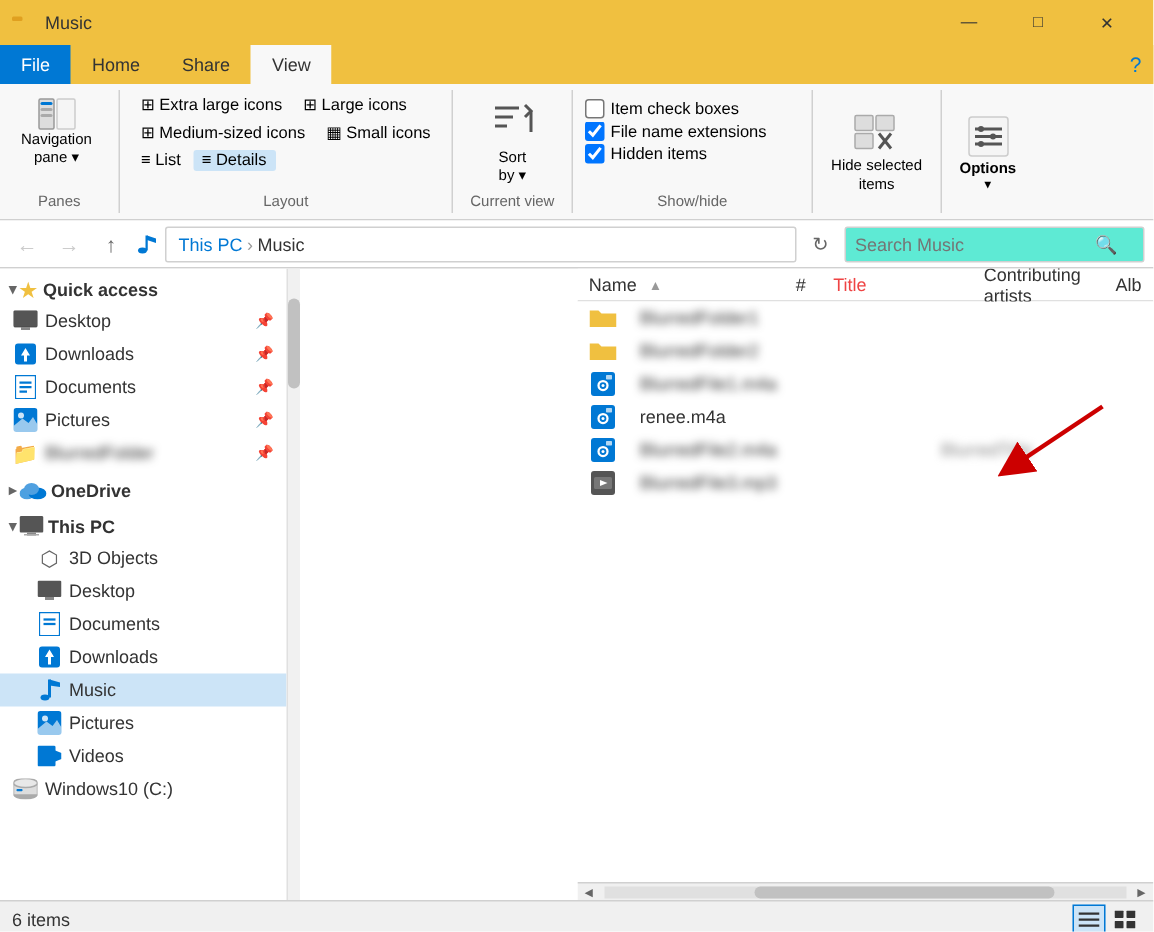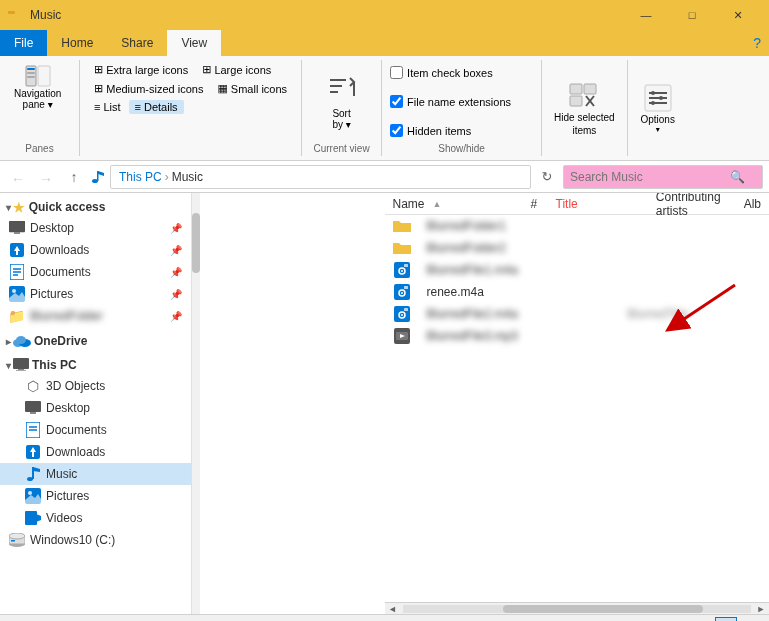--- a/index.html
+++ b/index.html
@@ -34,21 +34,21 @@
     .cb-row { display: flex; align-items: center; gap: 4px; font-size: 11px; cursor: pointer; }
     .cb-row input { cursor: pointer; }
 
     
     .address-bar { display: flex; align-items: center; height: 32px; background: #fff; border-bottom: 1px solid #d0d0d0; padding: 0 6px; gap: 4px; }
     .nav-btn { width: 24px; height: 24px; display: flex; align-items: center; justify-content: center; cursor: pointer; border-radius: 2px; color: #666; font-size: 14px; }
     .nav-btn.disabled { color: #ccc; cursor: default; }
     .address-path { flex: 1; display: flex; align-items: center; background: #fff; border: 1px solid #d0d0d0; height: 24px; padding: 0 8px; border-radius: 2px; }
     .address-path span { font-size: 12px; color: #333; }
     .address-path .sep { color: #999; margin: 0 3px; }
-    .search-box { display: flex; align-items: center; background: #f9a8d4; border: 1px solid #d0d0d0; height: 24px; width: 200px; padding: 0 6px; border-radius: 2px; }
+    .search-box { display: flex; align-items: center; background: #5eead4; border: 1px solid #d0d0d0; height: 24px; width: 200px; padding: 0 6px; border-radius: 2px; }
     .search-box input { border: none; outline: none; font-size: 12px; width: 160px; color: #666; background: transparent; }
     .search-icon { color: #666; font-size: 12px; }
 
     
     .main-area { display: flex; height: calc(621px - 30px - 26px - 88px - 32px - 24px); }
 
     
     .sidebar { width: 200px; background: #fff; border-right: 1px solid #e0e0e0; overflow-y: auto; overflow-x: hidden; padding: 4px 0; }
     .sidebar-section { margin-bottom: 4px; }
     .sidebar-item { display: flex; align-items: center; height: 22px; padding: 0 8px; cursor: pointer; font-size: 12px; color: #333; white-space: nowrap; }
@@ -181,20 +181,21 @@
           <div class="layout-btn">
             <span>≡</span>
             <span>List</span>
           </div>
           <div class="layout-btn active">
             <span>≡</span>
             <span>Details</span>
           </div>
         </div>
       </div>
+      <div class="ribbon-group-label">Layout</div>
     </div>
 
     <div class="ribbon-group" style="min-width:80px;align-items:center;">
       <div style="display:flex;flex-direction:column;align-items:center;justify-content:center;flex:1;">
         <div style="display:flex;flex-direction:column;align-items:center;cursor:pointer;padding:4px;border-radius:2px;">
           <div style="font-size:22px;color:#555;">
             <svg width="32" height="28" viewBox="0 0 32 28">
               <line x1="4" y1="6" x2="20" y2="6" stroke="#555" stroke-width="2"></line>
               <line x1="4" y1="12" x2="16" y2="12" stroke="#555" stroke-width="2"></line>
               <line x1="4" y1="18" x2="12" y2="18" stroke="#555" stroke-width="2"></line>
@@ -202,21 +203,21 @@
               <line x1="28" y1="8" x2="28" y2="22" stroke="#555" stroke-width="2"></line>
             </svg>
           </div>
           <div style="font-size:10px;text-align:center;">Sort<br>by ▾</div>
         </div>
       </div>
       <div class="ribbon-group-label">Current view</div>
     </div>
 
     <div class="ribbon-group" style="min-width:160px;">
-      <div class="ribbon-group-content" style="flex-direction:column;gap:16px;padding:4px 0;">
+      <div class="ribbon-group-content" style="flex-direction:column;gap:2px;padding:4px 0;">
         <label class="cb-row">
           <input type="checkbox" style="">
           <span>Item check boxes</span>
         </label>
         <label class="cb-row">
           <input type="checkbox" checked="" style="">
           <span>File name extensions</span>
         </label>
         <label class="cb-row">
           <input type="checkbox" checked="" style="">
@@ -238,21 +239,21 @@
               <line x1="26" y1="16" x2="18" y2="26" stroke="#555" stroke-width="2"></line>
             </svg>
           </div>
           <div style="font-size:10px;text-align:center;white-space:pre;line-height:1.3;">Hide selected
 items</div>
         </div>
       </div>
     </div>
 
     <div class="ribbon-group" style="min-width:60px;align-items:center;border-right:none;">
-      <div style="display:flex;flex-direction:column;align-items:center;justify-content:center;flex:1;">
+      <div style="display:flex;flex-direction:column;align-items:center;justify-content:center;flex:1;font-weight:bold;">
         <div style="display:flex;flex-direction:column;align-items:center;cursor:pointer;padding:4px;border-radius:2px;">
           <div style="width:36px;height:32px;display:flex;align-items:center;justify-content:center;">
             <svg width="30" height="30" viewBox="0 0 30 30">
               <rect x="2" y="2" width="26" height="26" rx="2" fill="#f5f5f5" stroke="#ccc" stroke-width="1"></rect>
               <line x1="6" y1="10" x2="24" y2="10" stroke="#555" stroke-width="2"></line>
               <line x1="6" y1="15" x2="24" y2="15" stroke="#555" stroke-width="2"></line>
               <line x1="6" y1="20" x2="24" y2="20" stroke="#555" stroke-width="2"></line>
               <circle cx="10" cy="10" r="2" fill="#555"></circle>
               <circle cx="18" cy="15" r="2" fill="#555"></circle>
               <circle cx="10" cy="20" r="2" fill="#555"></circle>

